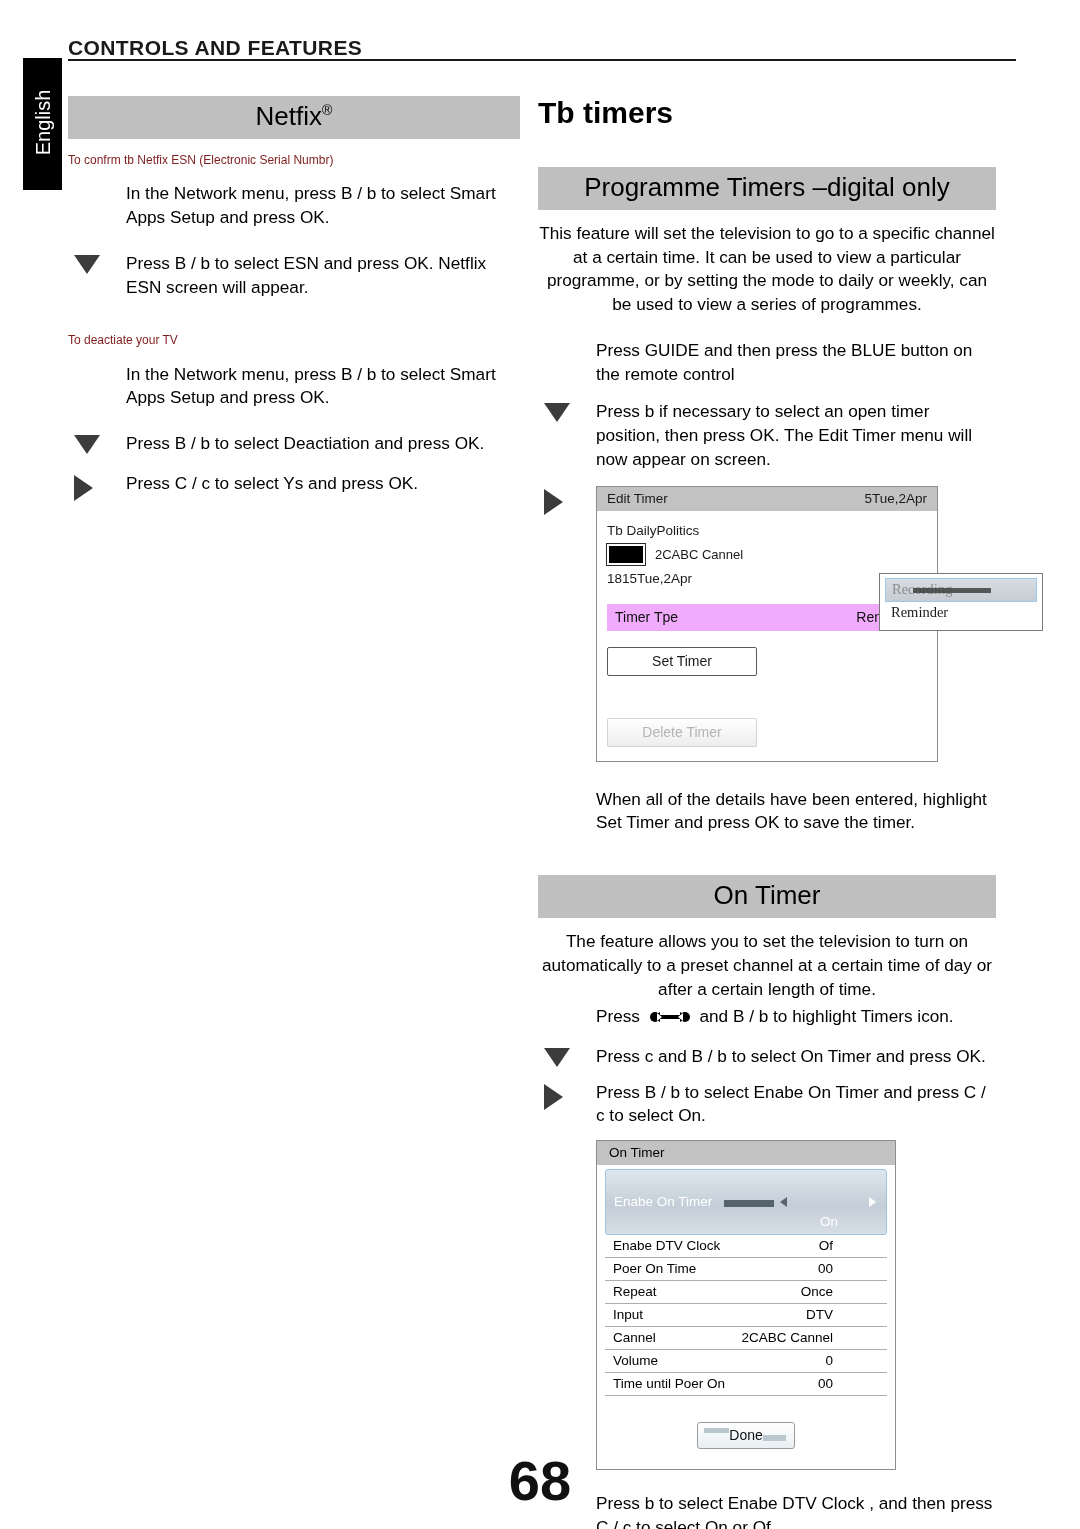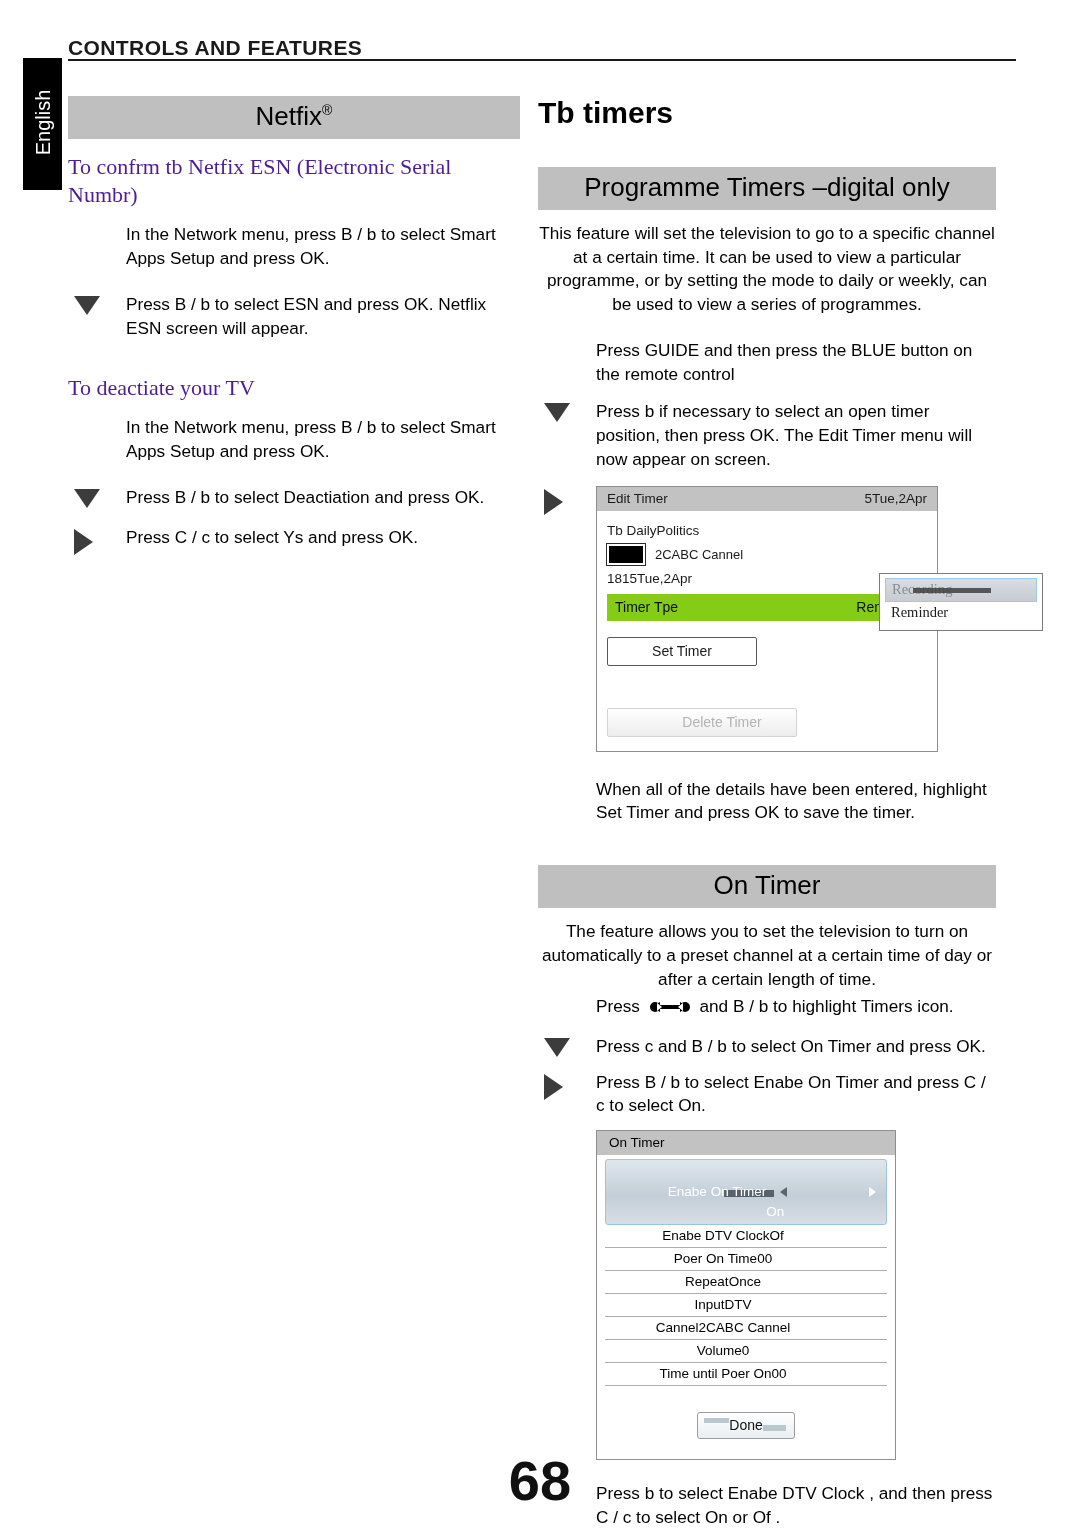--- a/index.html
+++ b/index.html
@@ -89,25 +89,24 @@
 
   
   h2.big-title {
     font-size: 30px;
     font-weight: bold;
     margin: 0;
     padding: 0;
     line-height: 1.1;
   }
   .sub-head {
-    font-size: 22px;
+    font-size: 12px;
     line-height: 1.28;
     margin: 14px 0 0 0;
-    color: #4c1d95;
-    font-family: Liberation Serif, serif;
+    color: #7f1d1d;
   }
 
   
   .para {
     font-size: 17.2px;
     line-height: 1.38;
     margin: 0;
   }
   .para.center { text-align: center; }
 
@@ -169,25 +168,25 @@
     margin: 4px 0 6px 0;
   }
   .chan-logo {
     width: 34px;
     height: 17px;
     background: #000000;
     border: 2px solid #ffffff;
     outline: 1px solid #2b2b2b;
   }
   .timer-type-row {
-    background: #84cc16;
+    background: #f0abfc;
     display: flex;
     justify-content: space-between;
     padding: 5px 10px 6px 8px;
-    margin-top: 8px;
+    margin-top: 18px;
     font-size: 14px;
     color: #0d0d0d;
   }
   .tv-buttons {
     display: flex;
     gap: 42px;
     justify-content: center;
     margin-top: 16px;
     padding-bottom: 4px;
     flex-direction: column;
@@ -198,21 +197,20 @@
     padding: 5px 0 6px 0;
     font-size: 14px;
     border: 1px solid #595959;
     background: #ffffff;
     border-radius: 2px;
   }
   .tv-btn.disabled {
     color: #b4b4b4;
     border: 1px solid #d3d3d3;
     background: linear-gradient(#ffffff, #ededed);
-    padding-left: 40px;
   }
   .dropdown {
     position: absolute;
     right: -106px;
     top: 86px;
     width: 152px;
     background: #ffffff;
     border: 1px solid #7a7a7a;
     padding: 4px 5px 6px 5px;
     font-size: 14.5px;
@@ -245,21 +243,21 @@
     font-size: 13px;
   }
   .ot-title {
     background: #c2c2c2;
     padding: 4px 12px 5px 12px;
     font-size: 13.5px;
   }
   .ot-rows { padding: 4px 8px 8px 8px; }
   .ot-row {
     display: flex;
-    justify-content: center;
+    justify-content: space-between;
     align-items: center;
     padding: 3px 8px 4px 8px;
     border-bottom: 1px solid #adadad;
     font-size: 13.5px;
   }
   .ot-row:last-of-type { border-bottom: 1px solid #adadad; }
   .ot-row .val { padding-right: 46px; }
   .ot-row.hl {
     background: linear-gradient(#dfe7ee, #c3ced8 55%, #d7dee5);
     border: 1px solid #9cc3e0;

